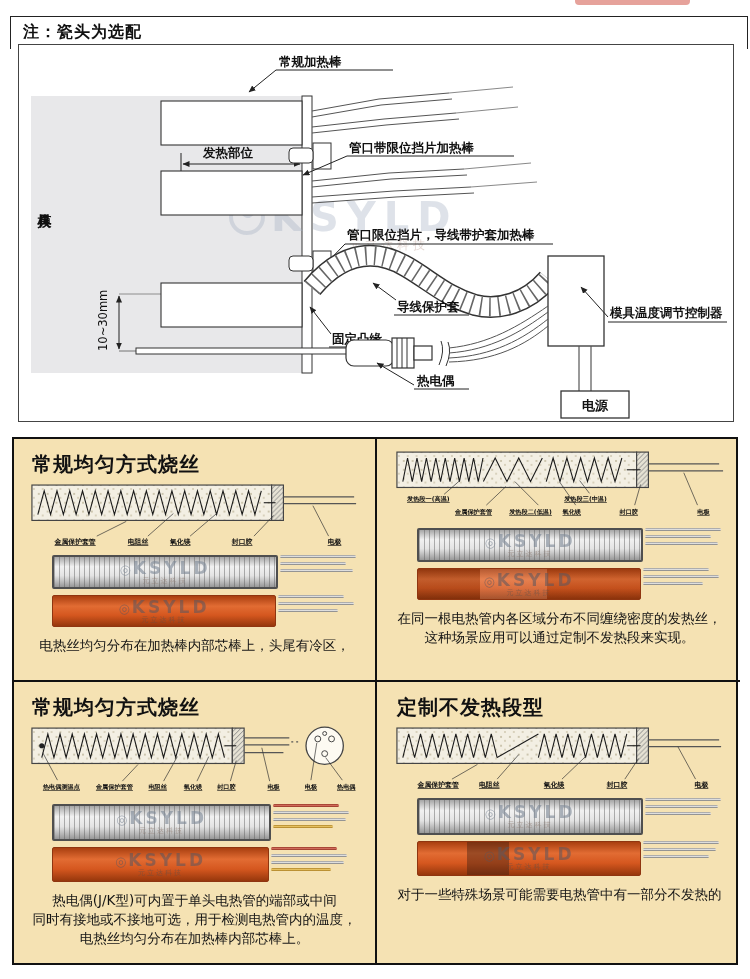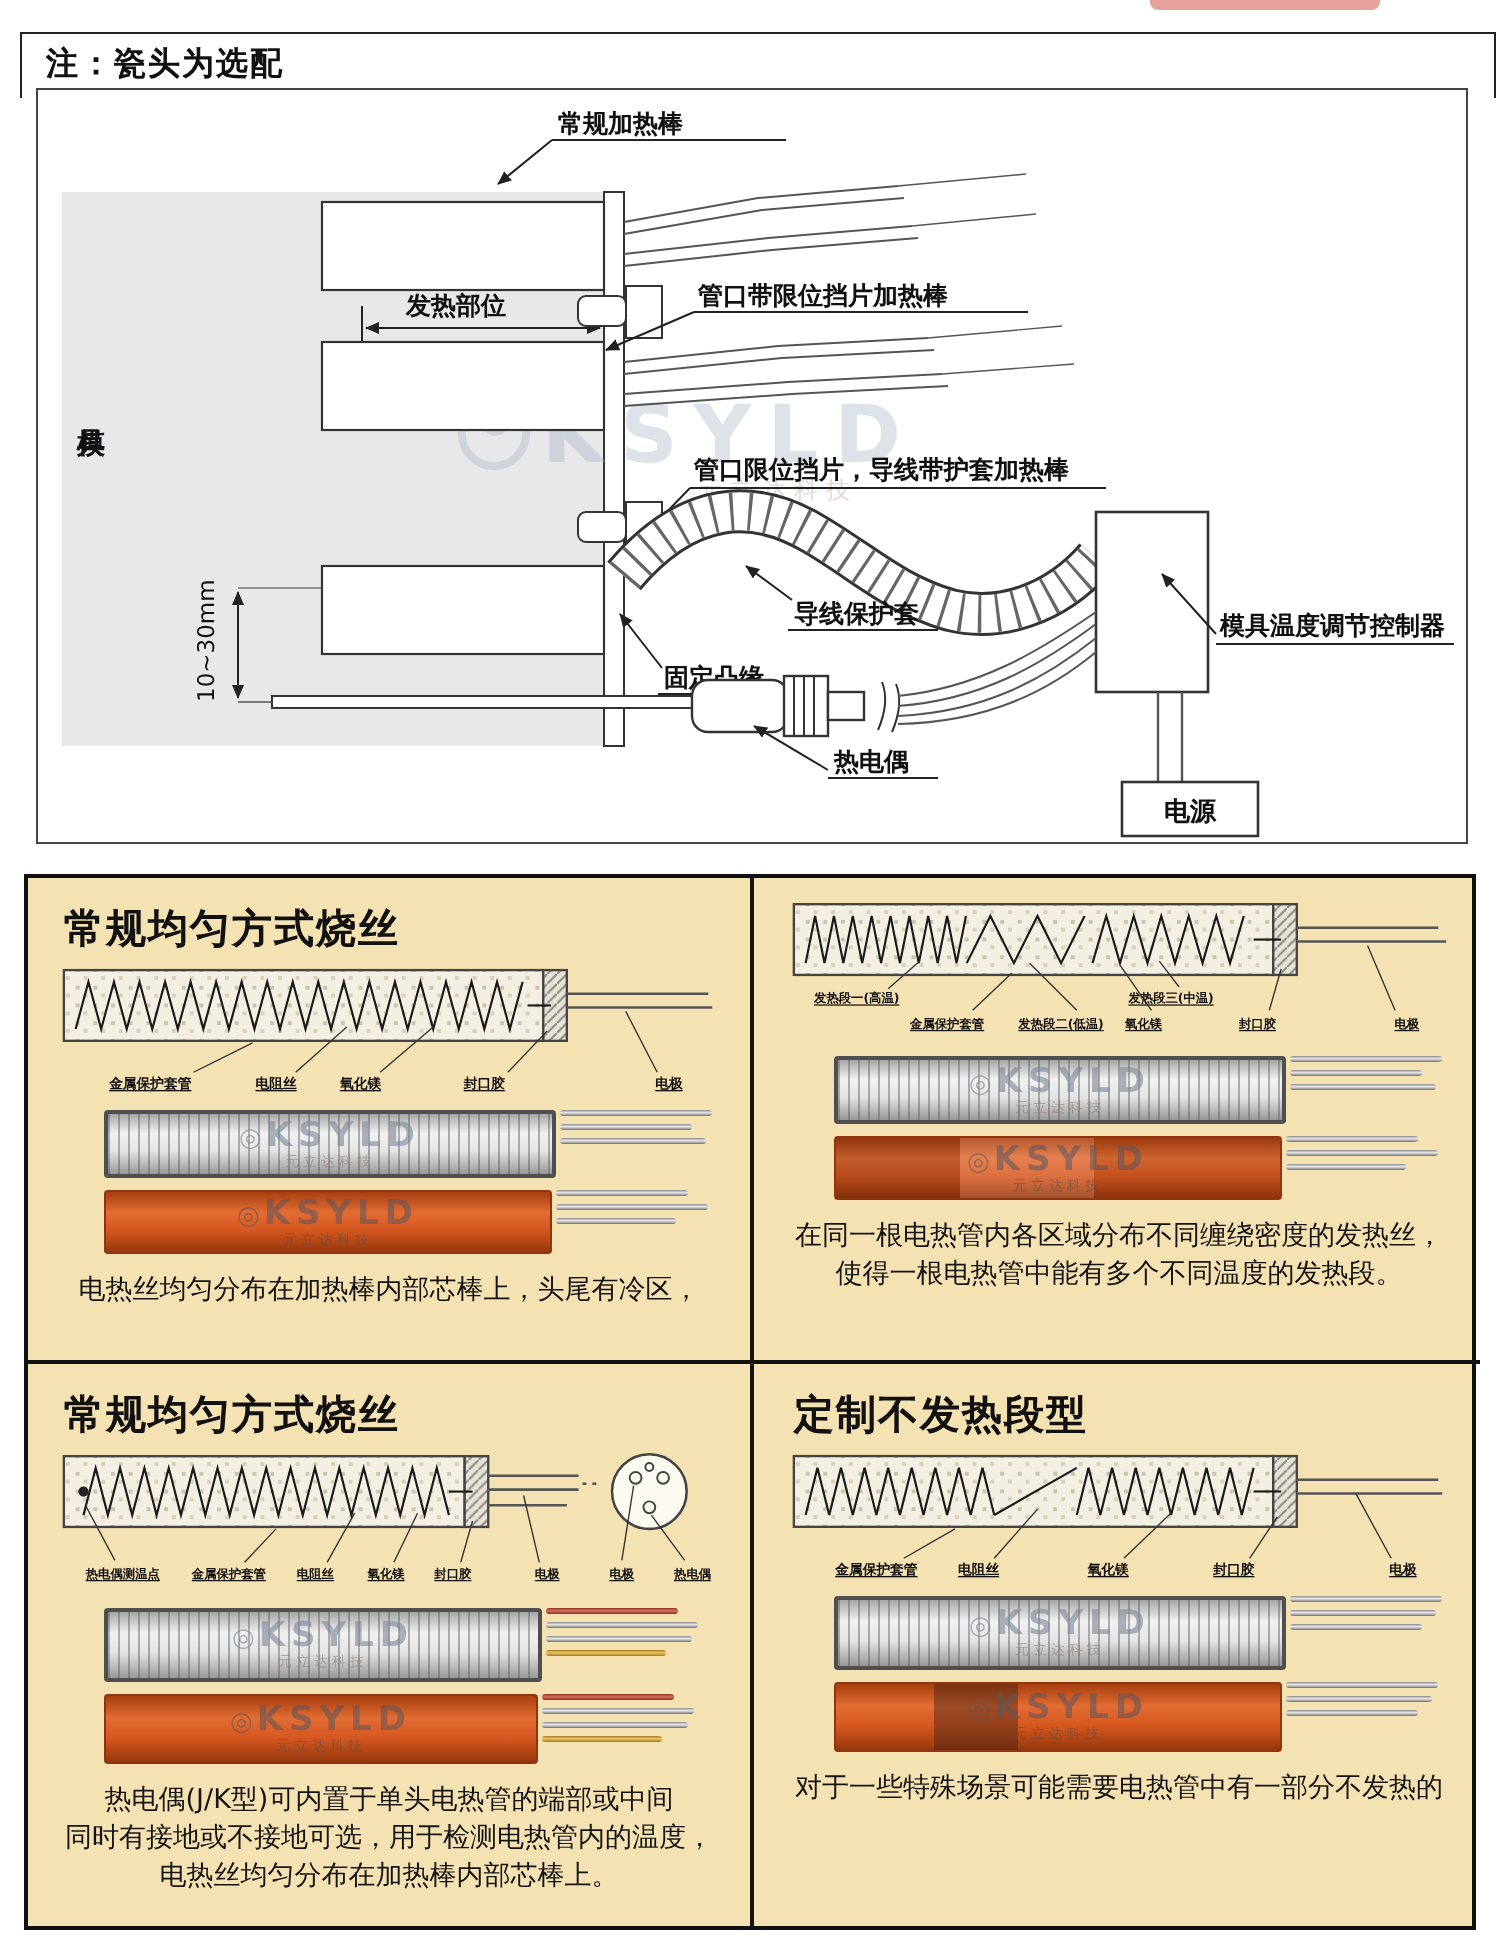--- a/index.html
+++ b/index.html
@@ -302,21 +302,21 @@
             </div>
         </div>
         <div class="wires">
             <div class="wire w2"></div>
             <div class="wire w1"></div>
             <div class="wire w4"></div>
           </div>
       </div>
       <div class="caption">
         <div>在同一根电热管内各区域分布不同缠绕密度的发热丝，</div>
-        <div>使得一根电热管中能有多个不同温度的发热段。</div>
+        <div>这种场景应用可以通过定制不发热段来实现。</div>
       </div>
     </div>
 
     <div class="panel br">
       <div class="panel-title">常规均匀方式烧丝</div>
       <svg class="xsec" width="334" height="73" viewBox="0 0 340 74">
         <rect x="4" y="3" width="204" height="36" fill="url(#speck)" stroke="#444" stroke-width="1.2"></rect>
         <rect x="208" y="3" width="12" height="36" fill="url(#hatch)" stroke="#444" stroke-width="1.2"></rect>
         <circle cx="14" cy="21" r="2.6" fill="#222"></circle>
         <polyline fill="none" stroke="#1a1a1a" stroke-width="1.1" points="14,33 20.2,9 26.4,33 32.6,9 38.800000000000004,33 45.00000000000001,9 51.20000000000001,33 57.40000000000001,9 63.600000000000016,33 69.80000000000001,9 76.00000000000001,33 82.20000000000002,9 88.40000000000002,33 94.60000000000002,9 100.80000000000003,33 107.00000000000003,9 113.20000000000003,33 119.40000000000003,9 125.60000000000004,33 131.80000000000004,9 138.00000000000003,33 144.20000000000002,9 150.4,33 156.6,9 162.79999999999998,33 168.99999999999997,9 175.19999999999996,33 181.39999999999995,9 187.59999999999994,33 193.79999999999993,9 199.99999999999991,33"></polyline>

